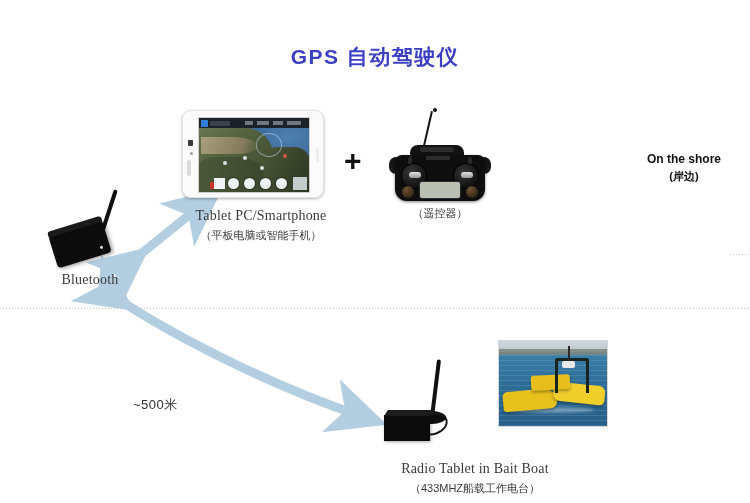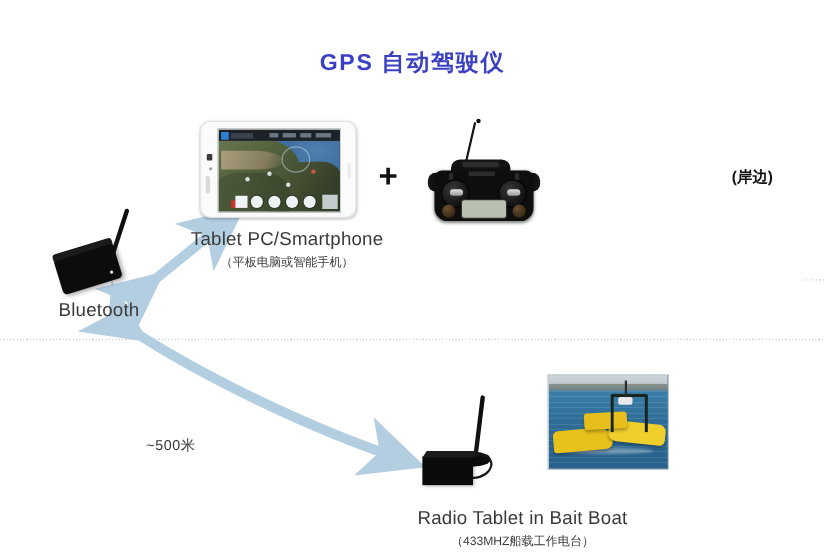--- a/index.html
+++ b/index.html
@@ -11,26 +11,26 @@
   .stage{position:absolute;left:0;top:0;width:750px;height:503px;margin-top:17px;}
 
   
   .title{
     position:absolute;left:0;top:26px;width:750px;text-align:center;
     font-size:21px;font-weight:bold;color:#3b3fc4;letter-spacing:1.5px;
   }
 
   
   .cap{position:absolute;text-align:center;color:#3a3a3a;line-height:1.55;}
-  .cap .en{font-size:17px;letter-spacing:.2px;white-space:nowrap;}
+  .cap .en{font-size:14px;letter-spacing:.2px;white-space:nowrap;font-family:Liberation Serif, serif;}
   .cap .cn{font-size:11px;white-space:nowrap;}
 
   .sidecap{position:absolute;text-align:center;color:#111;font-weight:bold;line-height:1.5;}
   .sidecap .en{font-size:12px;white-space:nowrap;}
-  .sidecap .cn{font-size:14px;white-space:nowrap;}
+  .sidecap .cn{font-size:11px;white-space:nowrap;}
 
   .dist{position:absolute;font-size:13px;color:#333;letter-spacing:.5px;}
 
   .plus{position:absolute;font-size:30px;font-weight:bold;color:#111;line-height:1;}
 
   
   .divider{
     position:absolute;left:0;top:291px;width:750px;height:1px;
     background-image:repeating-linear-gradient(to right,#b9bcc0 0 1px,transparent 1px 3px);
     opacity:.85;
@@ -317,20 +317,21 @@
     <div class="sw" style="right:22px"></div>
     <div class="lbl"></div>
     <div class="gim l"></div>
     <div class="gim r"></div>
     <div class="lcd"></div>
     <div class="knob l"></div>
     <div class="knob r"></div>
   </div>
 
   <div class="cap" style="left:330px;top:188px;width:220px;">
+    <div class="cn">（遥控器）</div>
   </div>
 
   <div class="bt">
     <div class="ant"></div>
     <div class="box">
       <div class="top"></div>
     </div>
   </div>
 
   <div class="cap" style="left:0px;top:252px;width:180px;">
@@ -360,17 +361,18 @@
     <div class="wake"></div>
     <div class="hullL"></div>
     <div class="hullR"></div>
     <div class="deck"></div>
     <div class="frame"></div>
     <div class="pod"></div>
     <div class="mast"></div>
   </div>
 
   <div class="sidecap" style="left:620px;top:133px;width:128px;">
+    <div class="en">On the shore</div>
     <div class="cn">(岸边)</div>
   </div>
 
 
 </div>
 
 </body></html>

